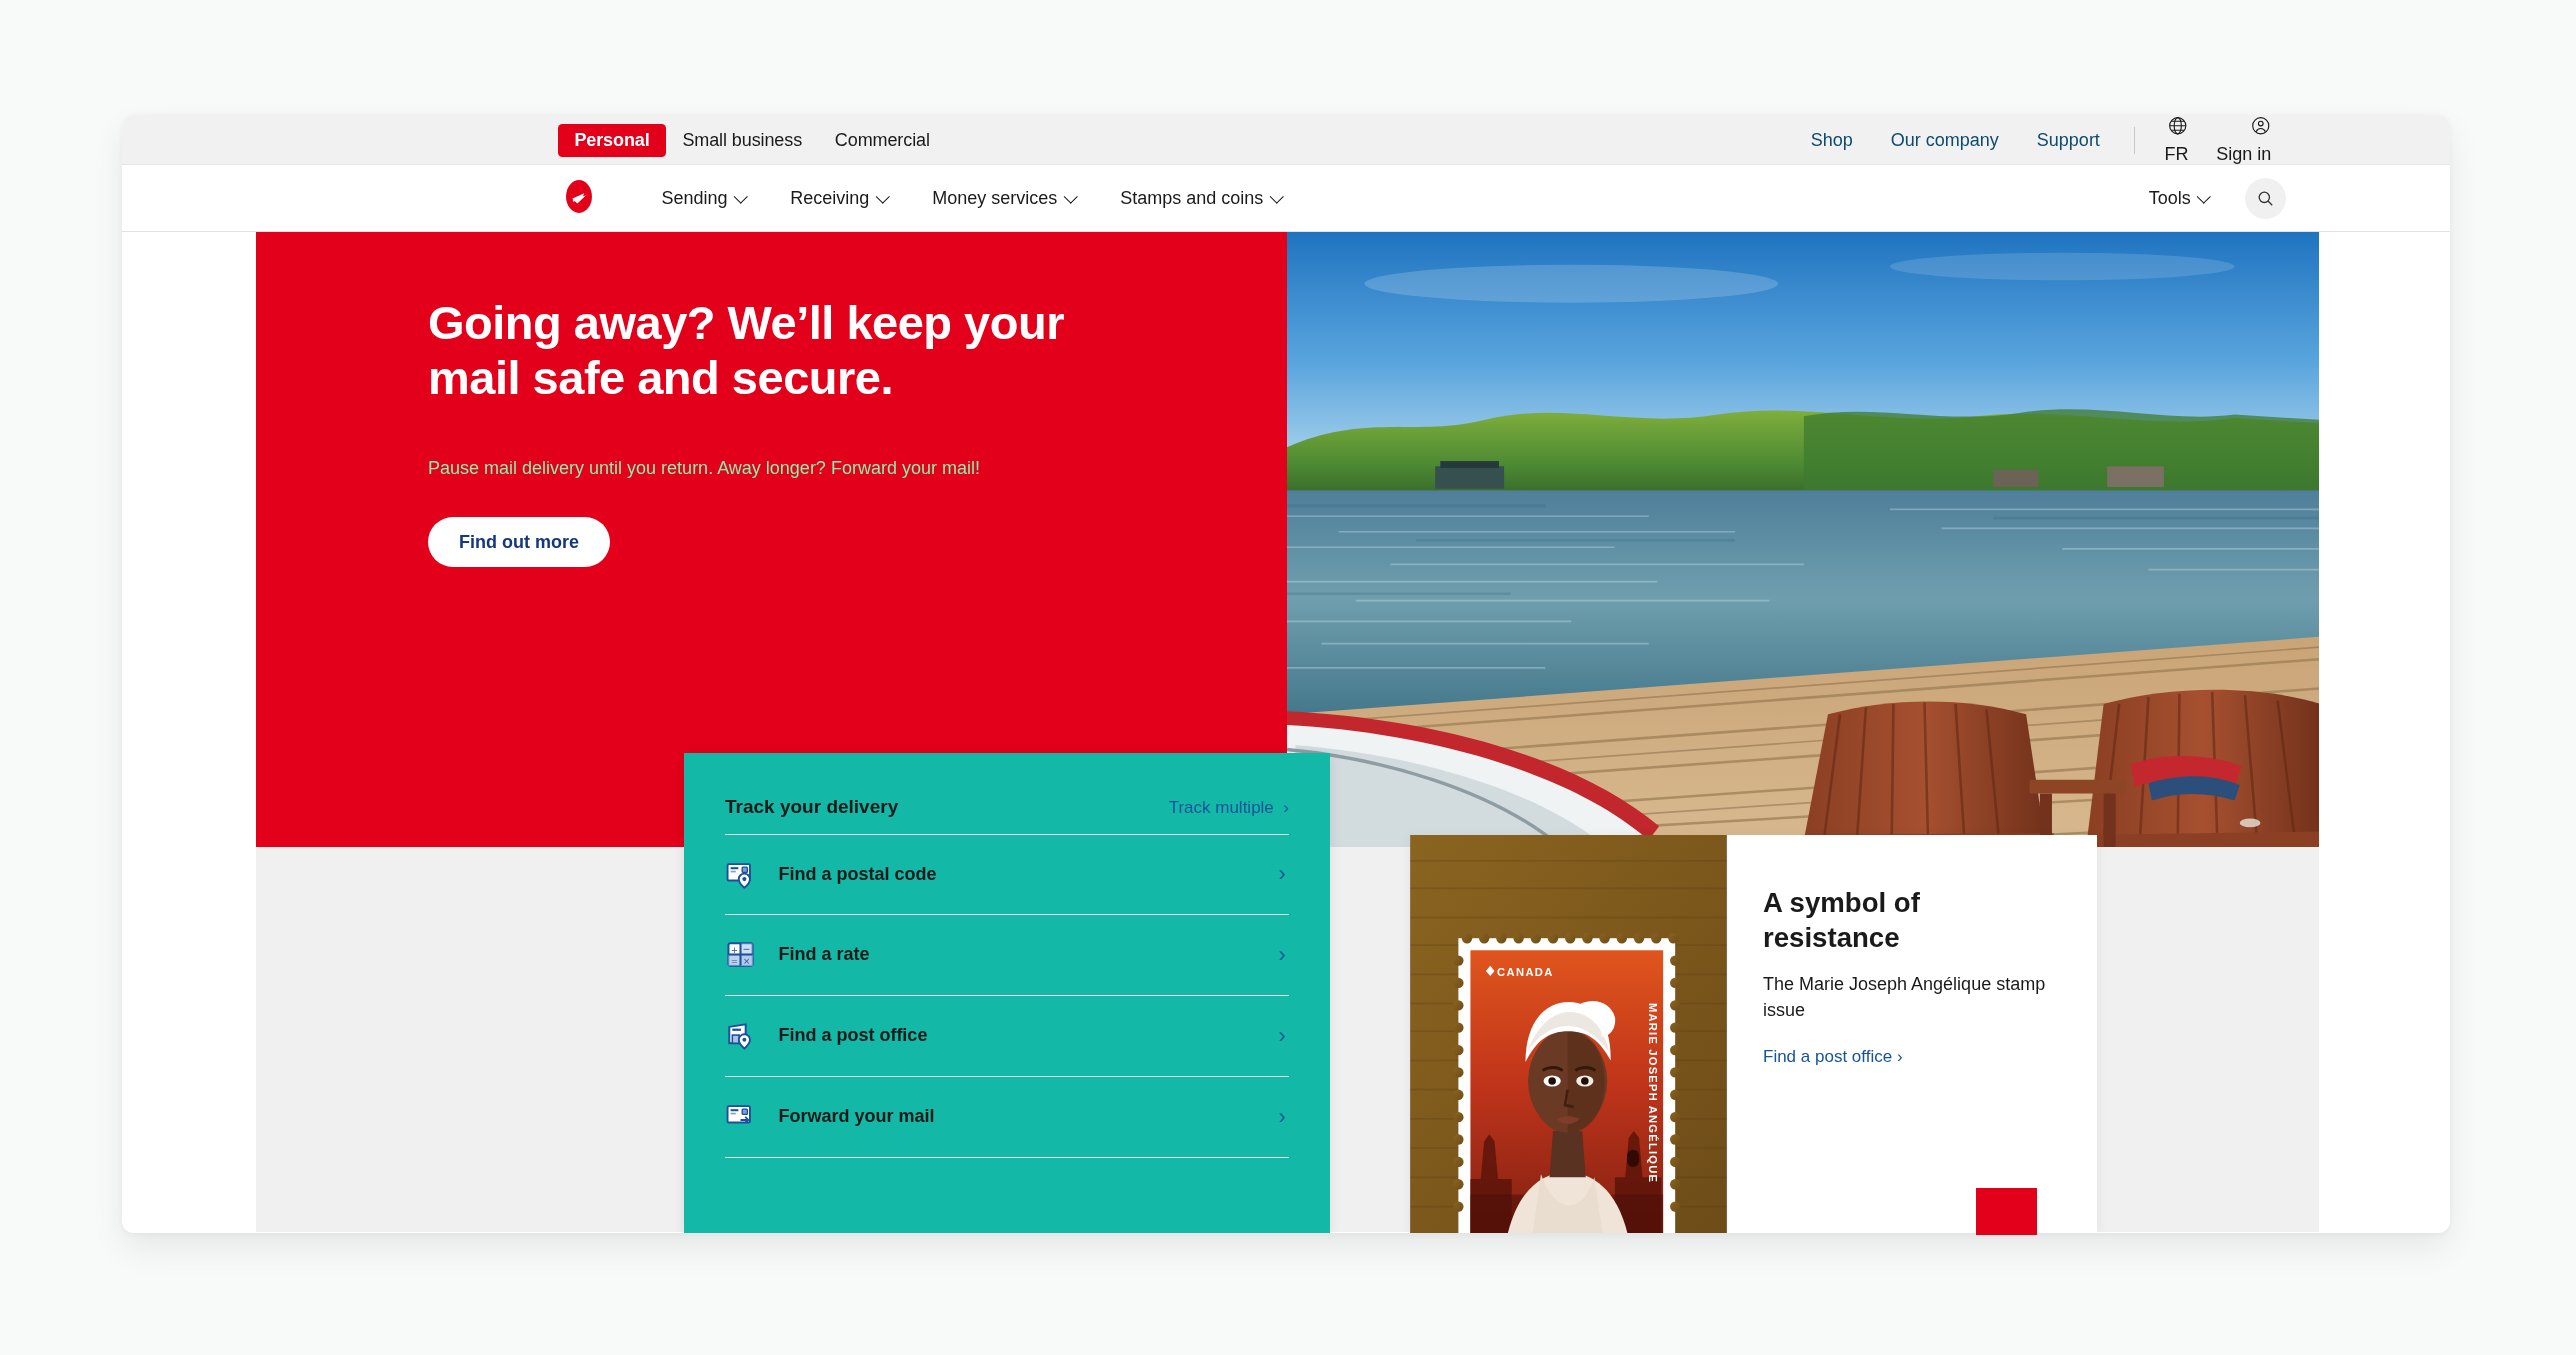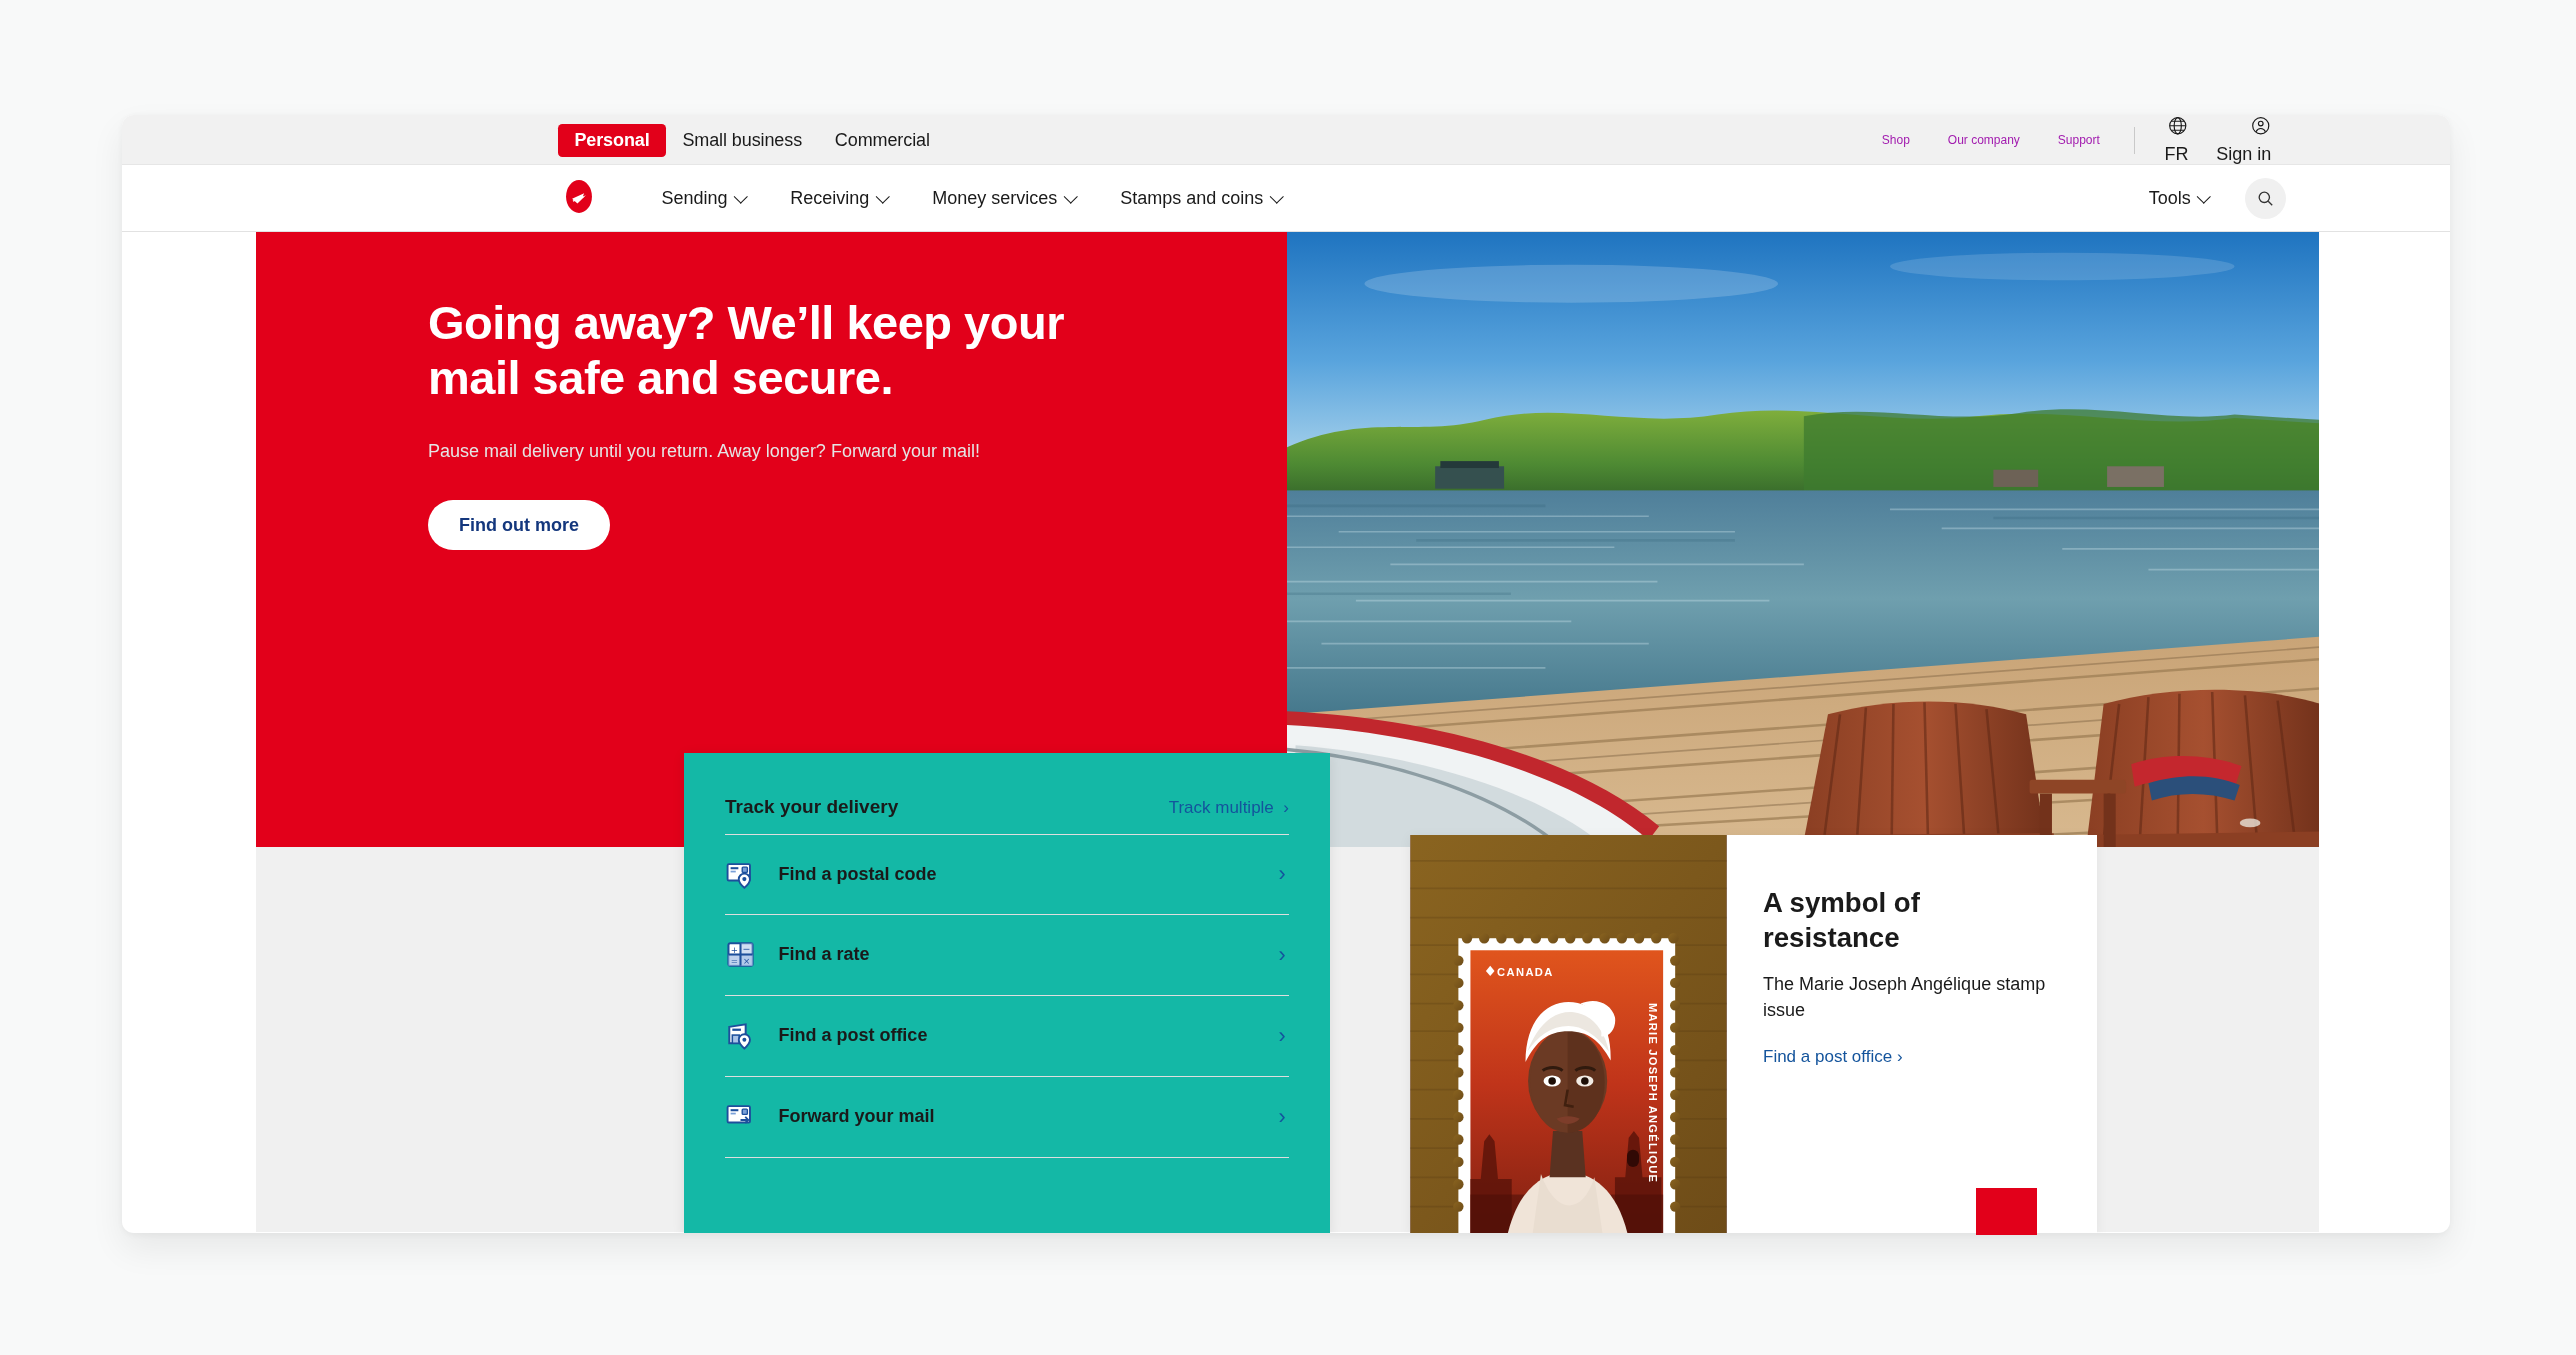--- a/index.html
+++ b/index.html
@@ -41,21 +41,21 @@
     letter-spacing: -0.1px;
   }
   .util-tab.active {
     background: #e2001a; color: #ffffff; font-weight: 700;
   }
   .util-right {
     position: absolute; right: 165px; top: 0; height: 50px;
     display: flex; align-items: center; gap: 0;
   }
   .util-link {
-    font-size: 12px; color: #a21caf; text-decoration: none;
+    font-size: 18px; color: #0c4a6e; text-decoration: none;
     padding: 0 19px; white-space: nowrap;
   }
   .util-sep {
     width: 0.9px; height: 27px; background: #c9c9c9; margin: 0 15.5px;
   }
   .util-icon-link {
     display: flex; align-items: flex-end; gap: 7.8px;
     font-size: 18px; color: #1a1a1a; text-decoration: none;
     padding: 0 13.8px; white-space: nowrap; flex-direction: column;
   }
@@ -111,21 +111,21 @@
     overflow: hidden;
   }
   .hero-content {
     position: absolute; left: 172px; top: 64px; width: 680px;
   }
   .hero-title {
     font-size: 47px; line-height: 1.16; font-weight: 700;
     color: #ffffff; letter-spacing: -0.5px;
   }
   .hero-sub {
-    margin-top: 33px; font-size: 18px; line-height: 1.5; color: #e5e5e5;
+    margin-top: 50px; font-size: 18px; line-height: 1.5; color: #86efac;
     max-width: 655px;
   }
   .hero-btn {
     margin-top: 35px;
     display: inline-block; background: #ffffff; color: #14377d;
     font-size: 18px; font-weight: 700;
     padding: 14.6px 31px; border-radius: 34px;
     border: none; cursor: pointer; text-decoration: none;
   }
 

